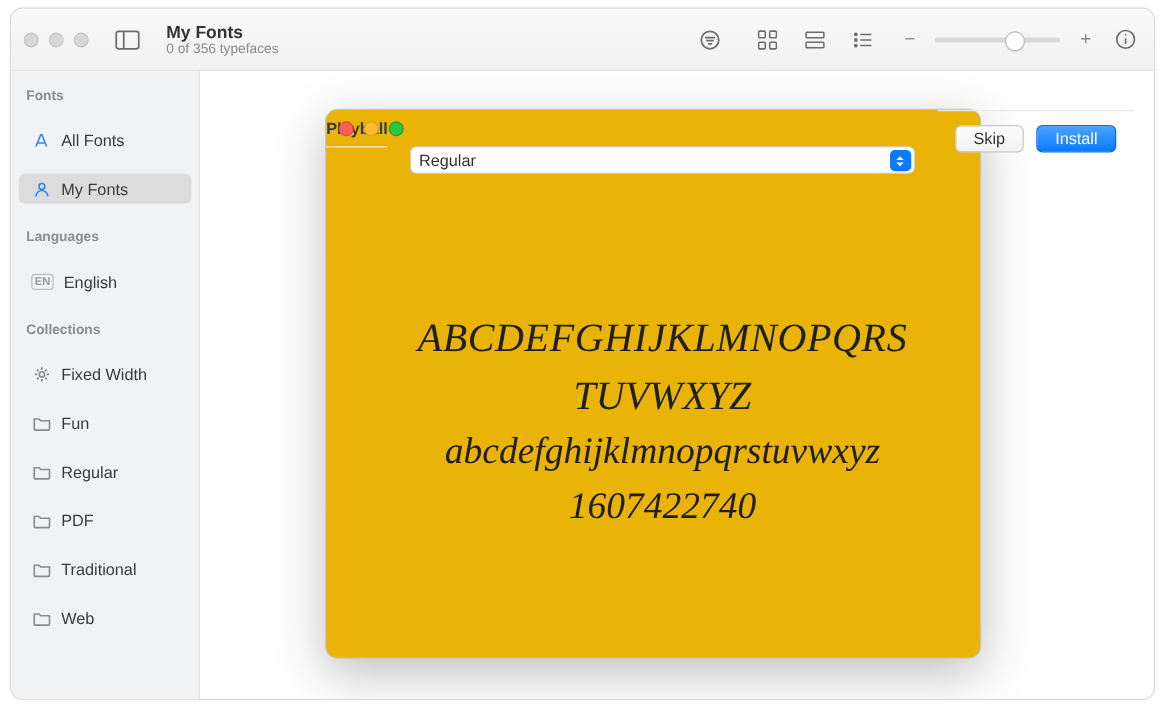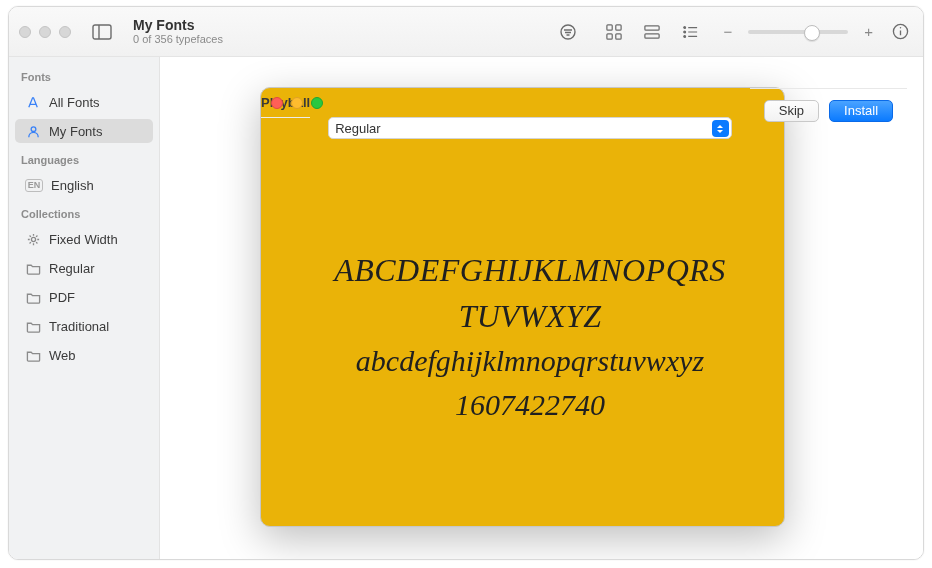--- a/index.html
+++ b/index.html
@@ -55,21 +55,21 @@
     background:#fff; display:flex; align-items:center; padding:0 6px; color:#a7a7a7; font-size:13px; gap:5px;
   }
 
   .main { display:flex; height: calc(100% - 50px); }
   .sidebar {
     width: 151px; background:#f1f2f3; border-right:1px solid #e3e3e3;
     padding-top: 8px; font-size: 13px; color:#3c3c3c;
   }
   .sb-header { font-size:11px; font-weight:600; color:#8c8c8c; padding: 6px 12px 2px; }
   .sb-item {
-    display:flex; align-items:center; gap:8px; height:24px; padding:0 10px; border-radius:5px; margin:5px 6px;
+    display:flex; align-items:center; gap:8px; height:24px; padding:0 10px; border-radius:5px; margin:15px 6px;
   }
   .sb-item.selected { background:#dcdcdc; }
   .sb-icon { width:16px; height:16px; color:#8b8b8b; display:flex; align-items:center; justify-content:center;}
   .sb-icon svg { width:15px; height:15px; }
   .sb-label { color:#3a3a3a; }
   .sb-item .sb-icon.blue { color:#3a82f7; }
   .sb-item.lang .sb-icon { font-size:9px; font-weight:700; border:1px solid #bdbdbd; border-radius:3px; width:18px; height:13px; color:#9a9a9a; display:flex; align-items:center; justify-content:center;}
 
   .content { flex:1; background:#fff; position:relative; }
 
@@ -227,20 +227,28 @@
 
       <div class="sb-header">Collections</div>
       <div class="sb-item">
         <span class="sb-icon">
           <svg viewBox="0 0 16 16">
               <circle cx="8" cy="8" r="2.2"></circle>
               <path d="M8 2v2M8 12v2M2 8h2M12 8h2M3.8 3.8l1.4 1.4M10.8 10.8l1.4 1.4M3.8 12.2l1.4-1.4M10.8 5.2l1.4-1.4"></path>
             </svg>
         </span>
         <span class="sb-label">Fixed Width</span>
+      </div>
+      <div class="sb-item">
+        <span class="sb-icon">
+            <svg viewBox="0 0 16 16">
+              <path d="M1.5 4.5h4l1.5 1.5h7.5v7a1 1 0 0 1-1 1H2.5a1 1 0 0 1-1-1z"></path>
+            </svg>
+          </span>
+        <span class="sb-label">Fun</span>
       </div>
       <div class="sb-item">
         <span class="sb-icon">
             <svg viewBox="0 0 16 16">
               <path d="M1.5 4.5h4l1.5 1.5h7.5v7a1 1 0 0 1-1 1H2.5a1 1 0 0 1-1-1z"></path>
             </svg>
           </span>
         <span class="sb-label">Regular</span>
       </div>
       <div class="sb-item">

